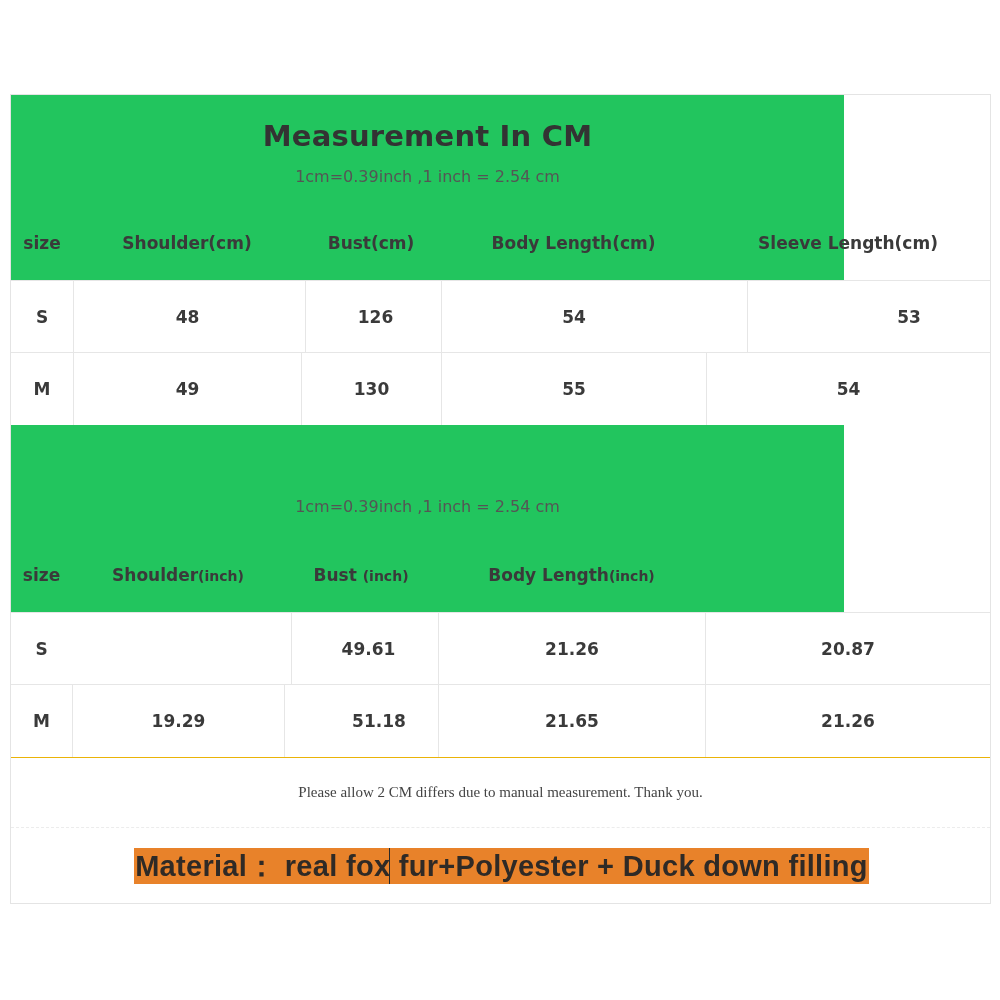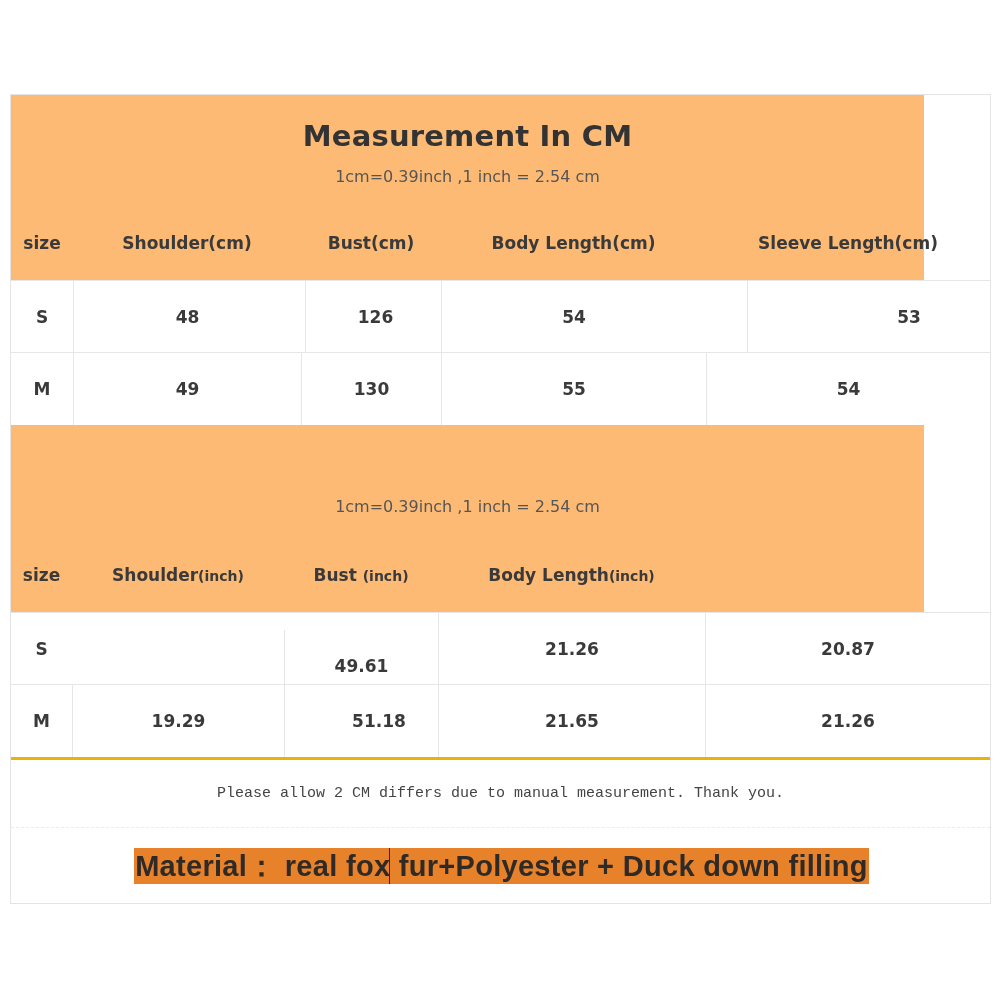--- a/index.html
+++ b/index.html
@@ -8,21 +8,21 @@
 
   .sheet {
     position: absolute; left: 10px; top: 94px; width: 981px; height: 810px;
     border: 1px solid #e4e4e4; background: #ffffff;
   }
   .section { position: absolute; left: 0; width: 979px; }
   .sec-cm { top: 0; height: 330px; }
   .sec-inch { top: 330px; height: 332px; }
 
   .head {
-    position: absolute; left: 0; top: 0; width: 913px; background: #fdba74;
+    position: absolute; left: 0; top: 0; width: 833px; background: #22c55e;
   }
   .sec-cm .head { height: 185px; }
   .sec-inch .head { height: 187px; }
 
   .title {
     position: absolute; left: 0; width: 100%; text-align: center;
     font-weight: bold; font-size: 29px; color: #333333; letter-spacing: 0.2px;
   }
   .sec-cm .title { top: 24px; }
   .sec-inch .title { top: 24px; }
@@ -48,23 +48,23 @@
   .dcell {
     position: absolute; top: 0; height: 100%; text-align: center;
     font-weight: bold; font-size: 17px; color: #3a3a3a;
     display: flex; align-items: center; justify-content: center;
     border-left: 1px solid #e6e6e6;
   }
   .dcell.first { border-left: none; }
 
   .note {
     position: absolute; left: 0; top: 662px; width: 979px; height: 70px;
-    border-top: 3px solid #eab308;
+    border-top: 1px solid #eab308;
     display: flex; align-items: center; justify-content: center;
-    font-family: Liberation Mono, monospace; font-size: 15px; color: #444444; text-align: right;
+    font-family: Liberation Serif, serif; font-size: 15px; color: #444444; text-align: right;
   }
   .material-row {
     position: absolute; left: 0; top: 732px; width: 979px; height: 76px;
     border-top: 1px dashed #ececec;
   }
   .material {
     position: absolute; left: 123px; top: 20px; width: 735px; height: 36px;
     background: #e8822a; color: #2f2a26; font-weight: bold;
     font-family: "Liberation Sans", sans-serif;
     font-size: 29px; line-height: 36px; text-align: center; white-space: nowrap;
@@ -112,21 +112,21 @@
       <div class="hdr-row">
         <div class="hcell" style="left:0;width:61px;"><span>size</span></div>
         <div class="hcell" style="left:61px;width:212px;"><span>Shoulder</span><span class="unit">(inch)</span></div>
         <div class="hcell" style="left:273px;width:154px;"><span style="white-space:pre;">Bust </span><span class="unit">(inch)</span></div>
         <div class="hcell" style="left:427px;width:267px;"><span>Body Length</span><span class="unit">(inch)</span></div>
       </div>
     </div>
 
     <div class="drow" style="top:187px;height:72px;">
       <div class="dcell first" style="left:0;width:61px;">S</div>
-      <div class="dcell" style="left:273px;width:154px;margin-top:17px;">49.61</div>
+      <div class="dcell" style="left:280px;width:154px;">49.61</div>
       <div class="dcell" style="left:427px;width:267px;">21.26</div>
       <div class="dcell" style="left:694px;width:285px;">20.87</div>
     </div>
     <div class="drow" style="top:259px;height:73px;">
       <div class="dcell first" style="left:0;width:61px;">M</div>
       <div class="dcell" style="left:61px;width:212px;">19.29</div>
       <div class="dcell" style="left:273px;width:154px;padding-left:35px;">51.18</div>
       <div class="dcell" style="left:427px;width:267px;">21.65</div>
       <div class="dcell" style="left:694px;width:285px;">21.26</div>
     </div>

